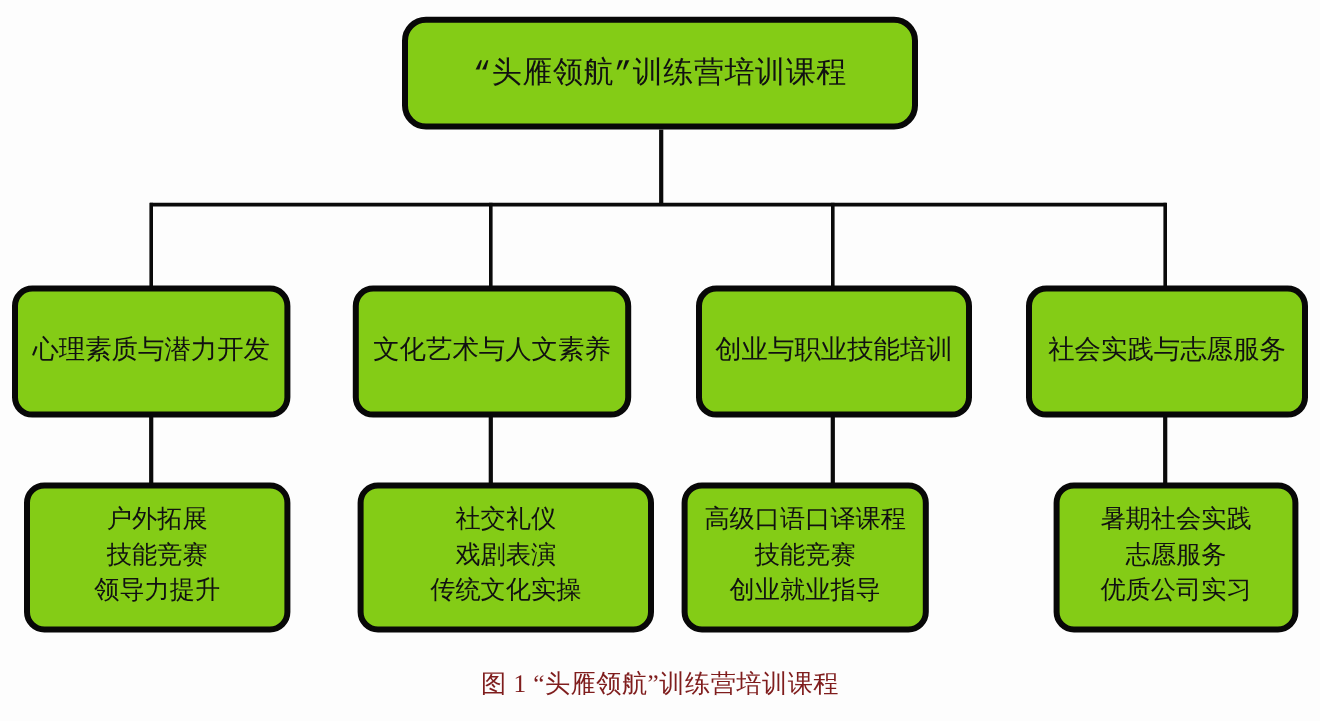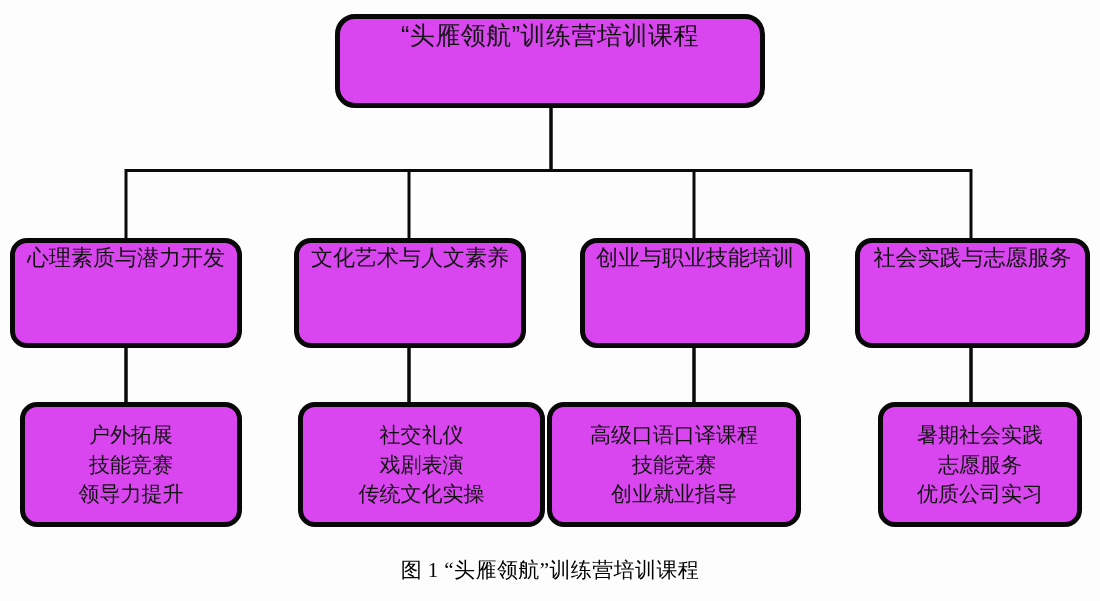--- a/index.html
+++ b/index.html
@@ -23,29 +23,31 @@
     top: 0;
     width: 1100px;
     height: 601px;
     pointer-events: none;
   }
 
   
   .node {
     position: absolute;
     box-sizing: border-box;
-    background: #d946ef;
+    background: #84cc16;
     border: 5px solid #080808;
     border-radius: 16px;
     display: flex;
+    align-items: center;
     justify-content: center;
     text-align: center;
     color: #111111;
     line-height: 1.32;
     z-index: 2;
+    font-family: Liberation Mono, monospace;
   }
 
   .node-root {
     left: 335px;
     top: 14px;
     width: 430px;
     height: 94px;
     border-radius: 20px;
     font-size: 25px;
     letter-spacing: 0.5px;
@@ -66,21 +68,21 @@
     top: 402px;
     height: 125px;
     font-size: 21px;
     border-radius: 17px;
     flex-direction: column;
     justify-content: center;
     padding: 4px 6px;
   }
   .leaf-0 { left: 20px;  width: 222px; }
   .leaf-1 { left: 298px; width: 247px; }
-  .leaf-2 { left: 547px; width: 254px; }
+  .leaf-2 { left: 568px; width: 206px; }
   .leaf-3 { left: 834px; width: 204px; margin-left: 44px; }
 
   .leaf-line {
     display: block;
     white-space: nowrap;
     line-height: 1.42;
   }
 
   .node-label {
     display: block;
@@ -89,21 +91,21 @@
 
   
   .caption {
     position: absolute;
     left: 0;
     top: 556px;
     width: 1100px;
     text-align: center;
     font-family: "Liberation Serif", "DejaVu Serif", serif;
     font-size: 21px;
-    color: #000000;
+    color: #7f1d1d;
     letter-spacing: 0.4px;
   }
 </style>
 </head>
 <body>
 
 <div id="page">
 
   <svg id="wires" viewBox="0 0 1100 601" xmlns="http://www.w3.org/2000/svg">
 

